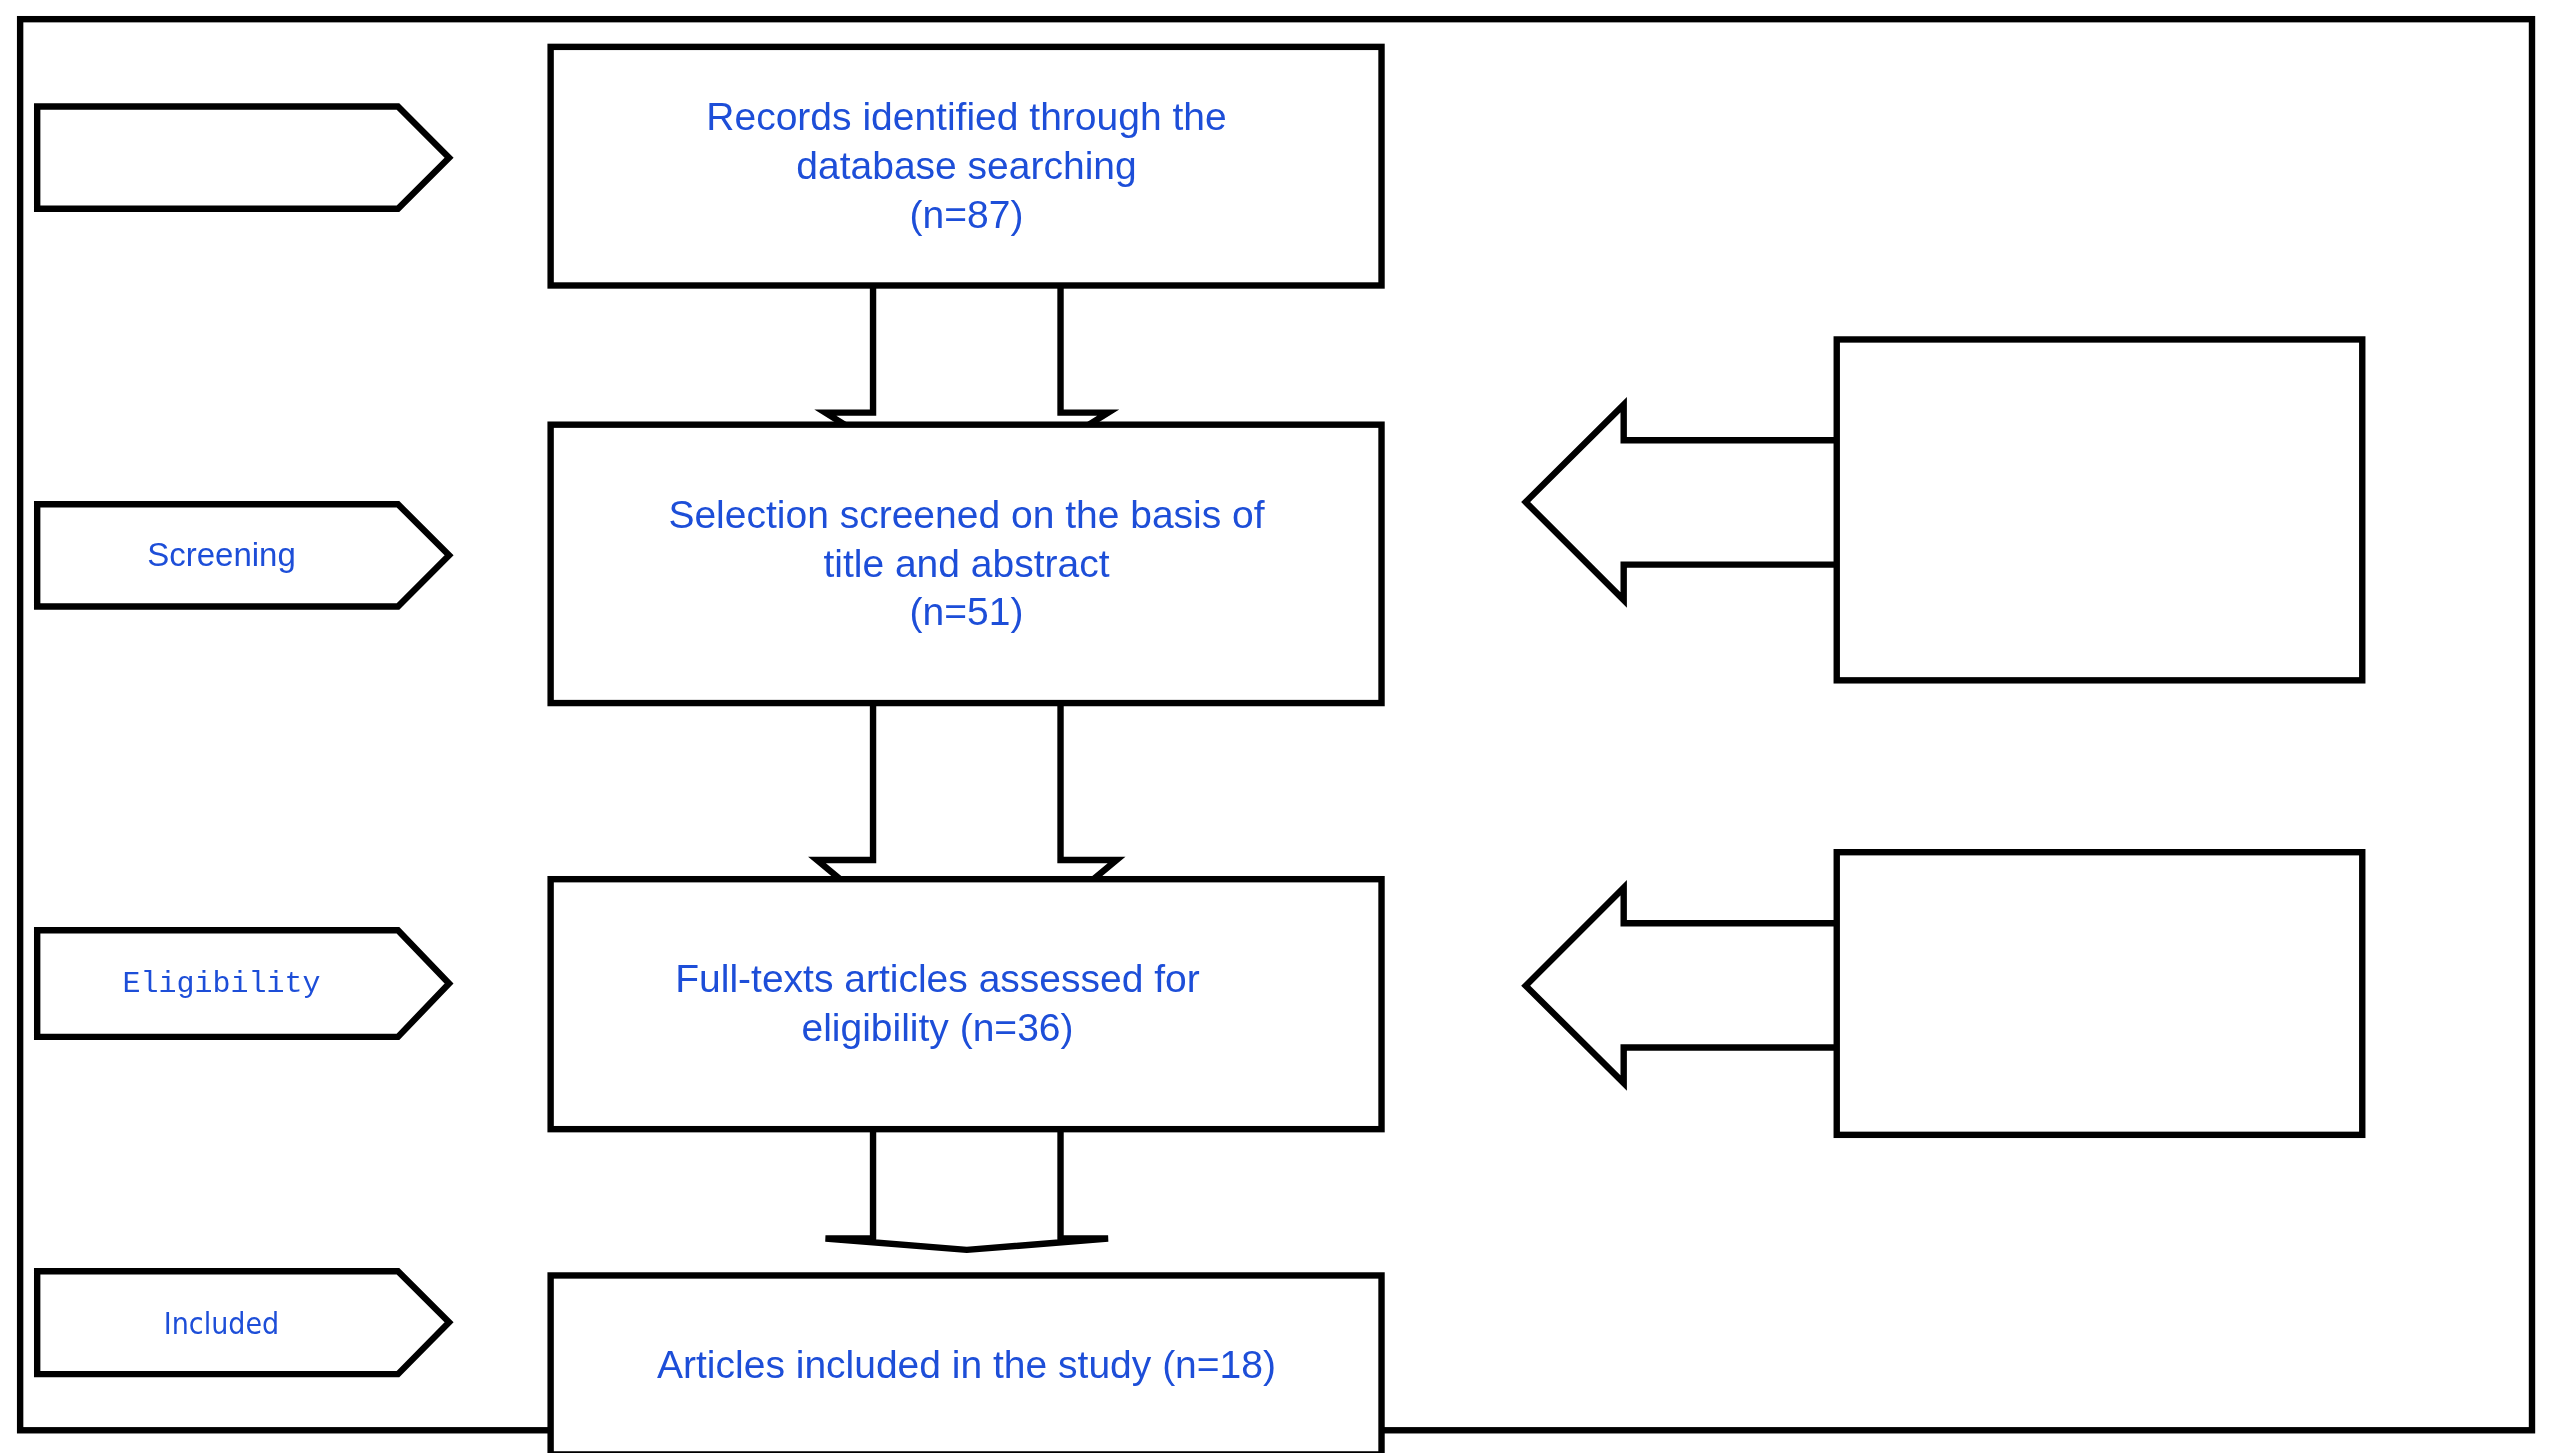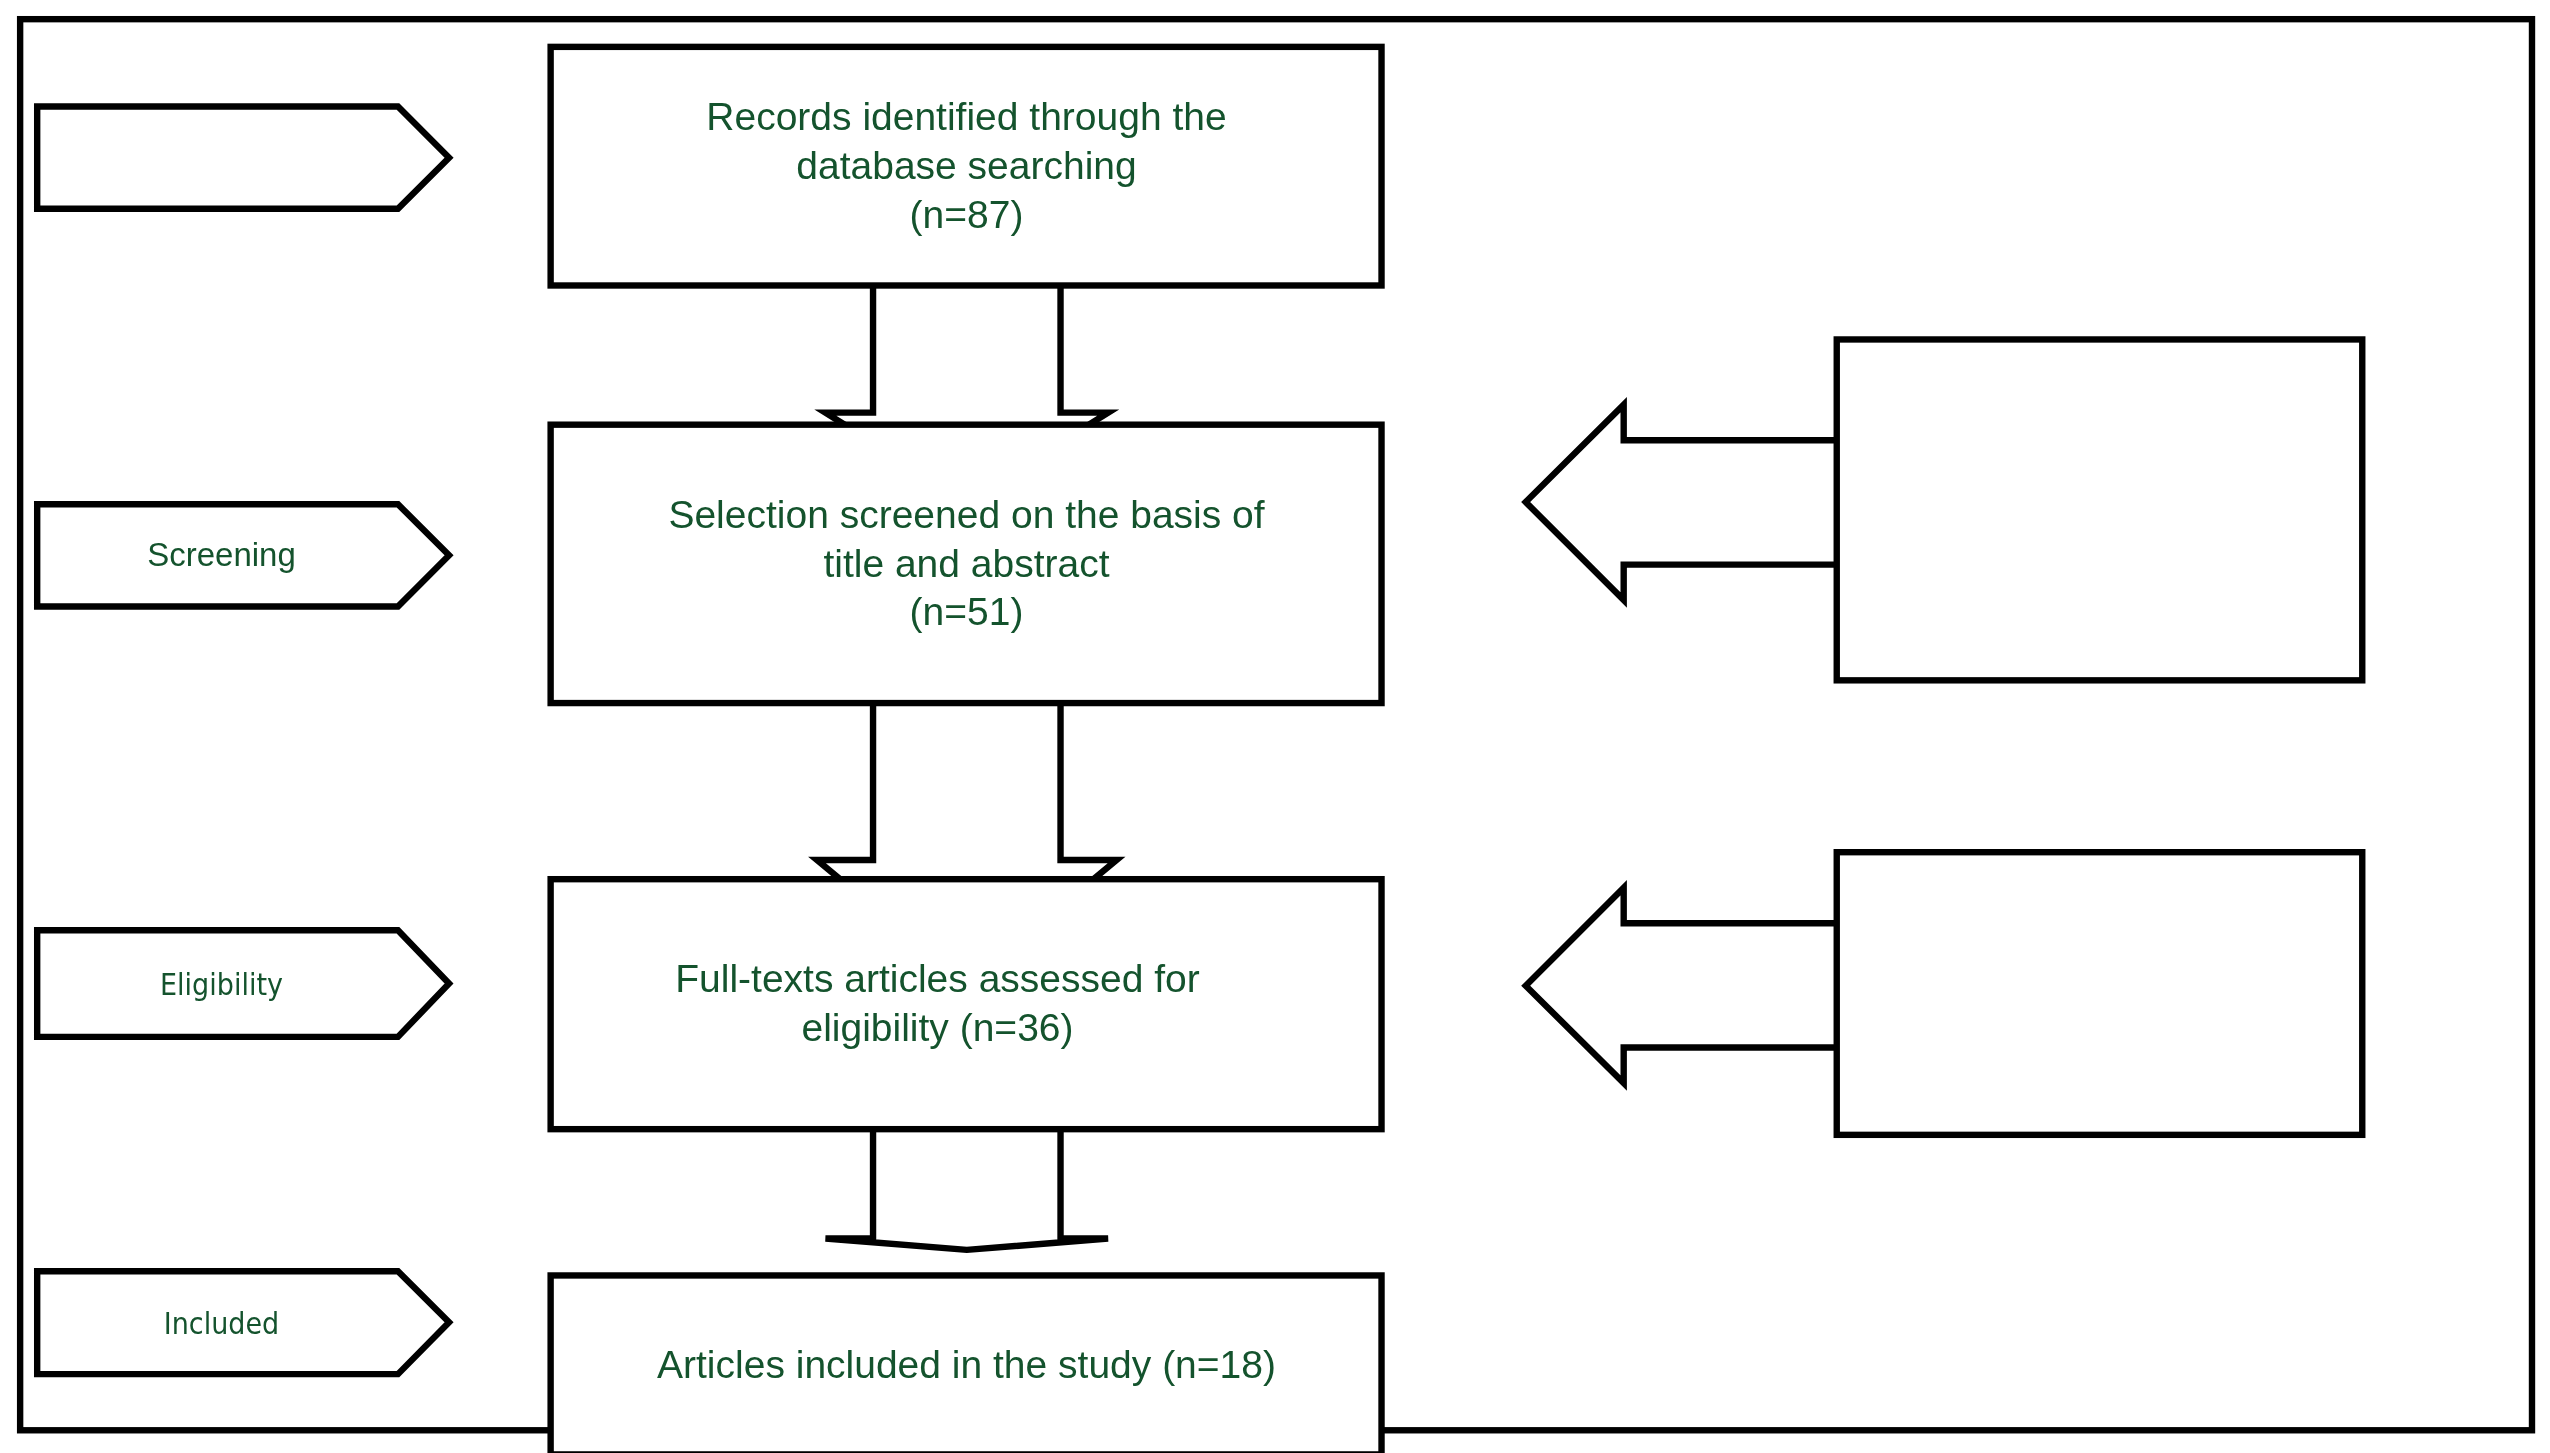--- a/index.html
+++ b/index.html
@@ -25,21 +25,21 @@
     width: 2550px;
     height: 1453px;
   }
   
   .txt {
     position: absolute;
     display: flex;
     align-items: center;
     justify-content: center;
     text-align: center;
-    color: #14532d;
+    color: #1d4ed8;
     line-height: 1.25;
     white-space: pre-line;
     pointer-events: none;
   }
   
   .face-sans {
     font-family: "Liberation Sans", sans-serif;
   }
   
   .face-narrow {
@@ -92,21 +92,21 @@
     <polygon points="52,710 560,710 632,782 560,854 52,854" fill="#ffffff" stroke="#000000" stroke-width="9" stroke-linejoin="miter"></polygon>
 
     <polygon points="52,1310 560,1310 632,1385 560,1460 52,1460" fill="#ffffff" stroke="#000000" stroke-width="9" stroke-linejoin="miter"></polygon>
 
     <polygon points="52,1790 560,1790 632,1862 560,1935 52,1935" fill="#ffffff" stroke="#000000" stroke-width="9" stroke-linejoin="miter"></polygon>
   </svg>
 
 
   <div class="txt face-sans stage-label" style="left:37px; top:504px; width:369px; height:102px;">Screening</div>
 
-  <div class="txt face-narrow stage-label-sm" style="left:37px; top:931px; width:369px; height:107px;">Eligibility</div>
+  <div class="txt face-narrow stage-label-sm" style="left:37px; top:931px; width:369px; height:107px;font-family:Liberation Mono, monospace;">Eligibility</div>
 
   <div class="txt face-narrow stage-label-sm" style="left:37px; top:1272px; width:369px; height:103px;">Included</div>
 
   <div class="txt face-sans flowbox-text" style="left:551px; top:47px; width:831px; height:239px;">Records identified through the
 database searching
 (n=87)</div>
 
   <div class="txt face-sans flowbox-text" style="left:551px; top:425px; width:831px; height:278px;">Selection screened on the basis of
 title and abstract
 (n=51)</div>

